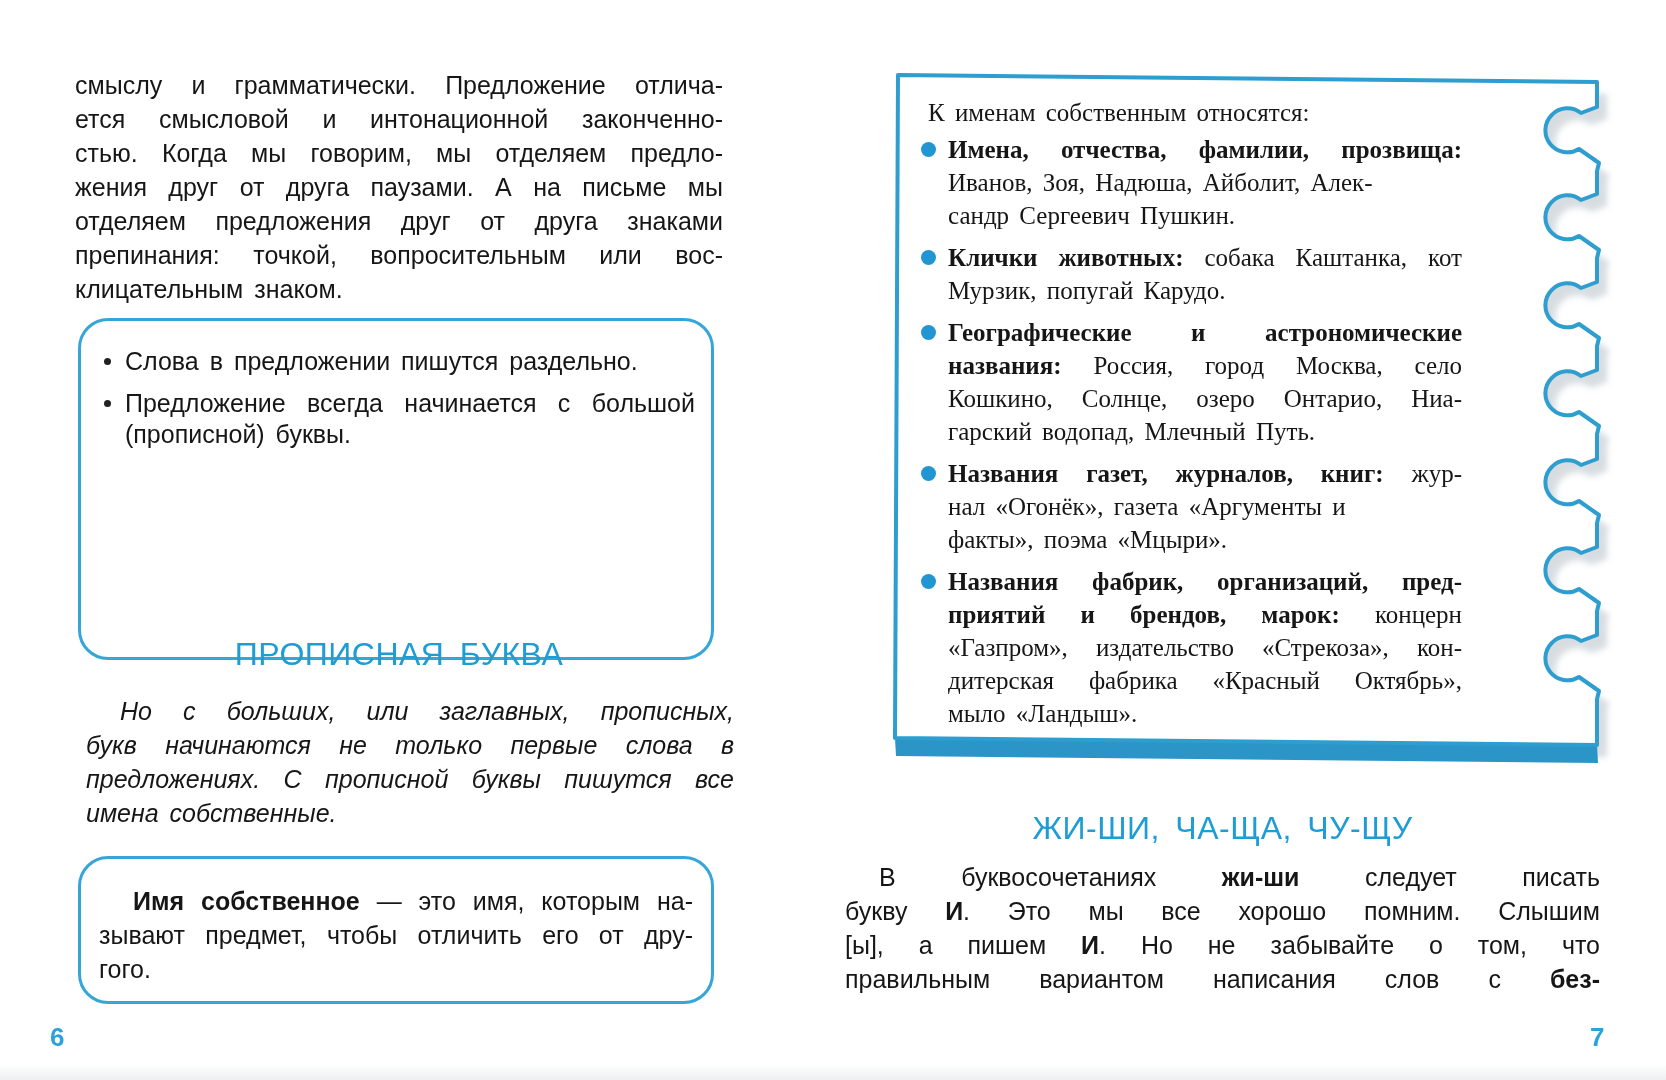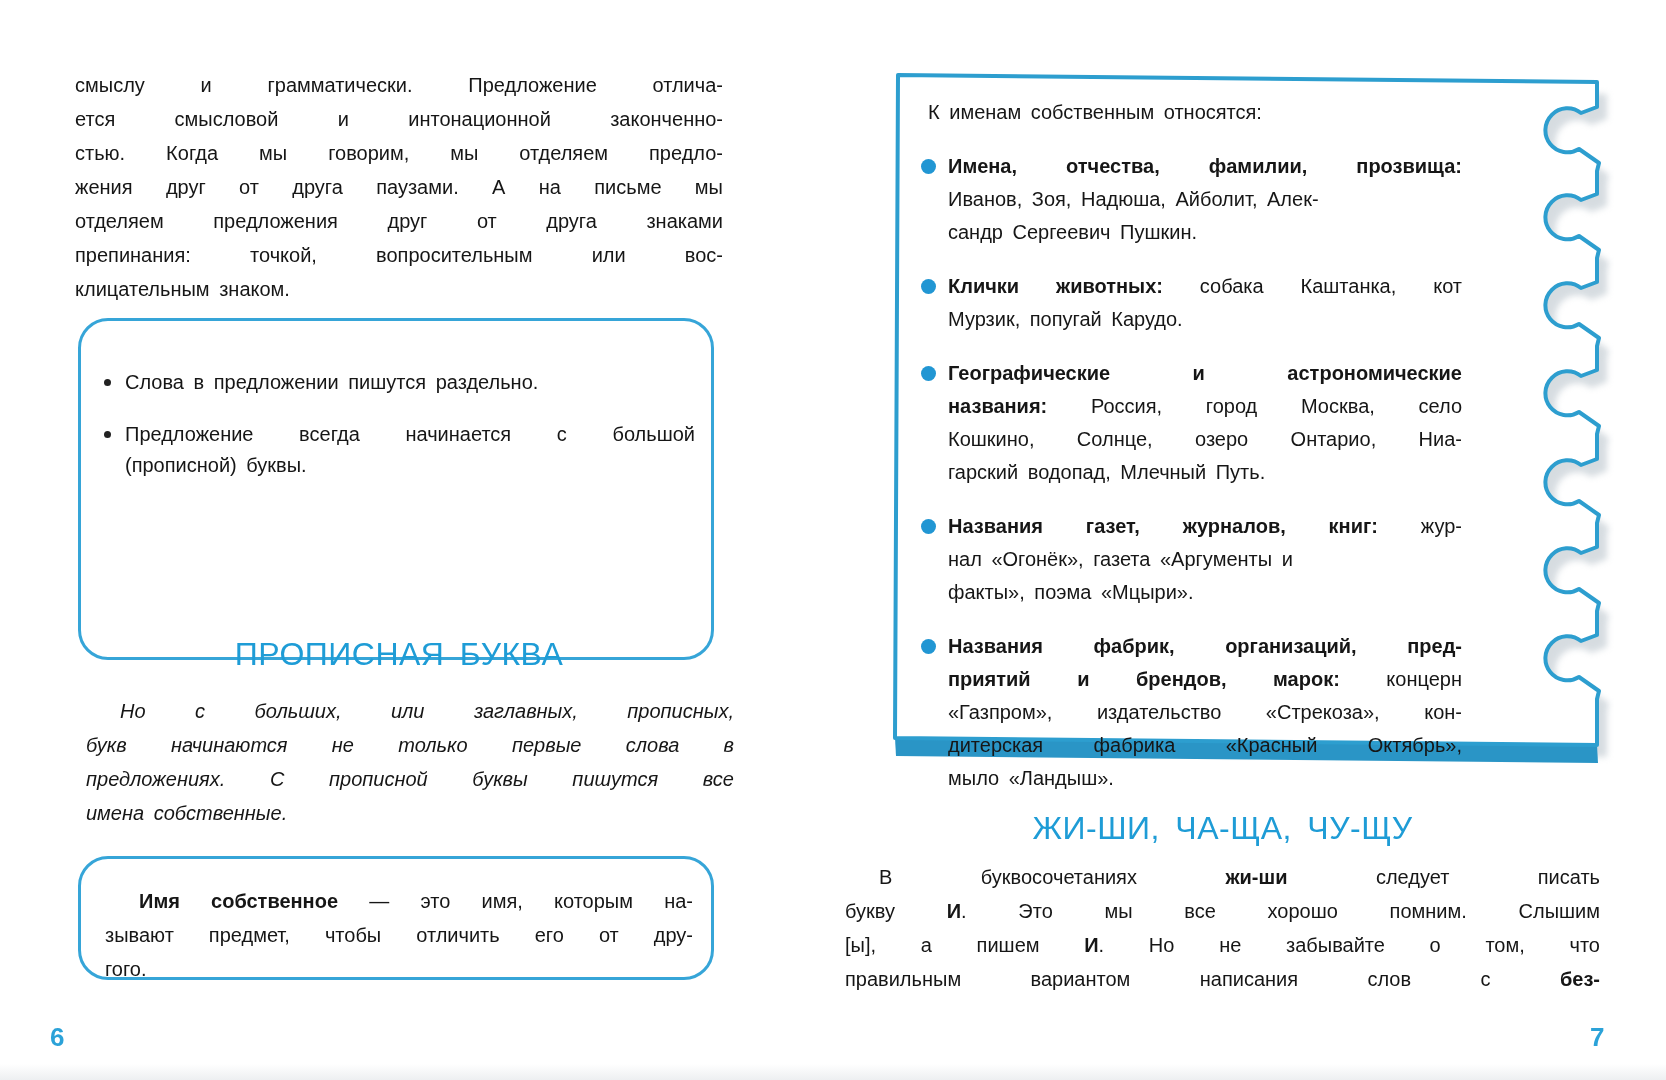--- a/index.html
+++ b/index.html
@@ -3,55 +3,55 @@
 <meta charset="utf-8">
 <style>
   html,body{margin:0;padding:0;}
   body{
     width:1666px;height:1080px;position:relative;overflow:hidden;
     background:#ffffff;color:#161616;
     font-family:"Liberation Sans","DejaVu Sans",sans-serif;
   }
   .page{position:absolute;inset:0;}
   .para{position:absolute;}
-  .line{font-size:20px;line-height:34px;word-spacing:4px;}
+  .line{font-size:25px;line-height:34px;word-spacing:4px;}
   .line.just{text-align:justify;text-align-last:justify;}
   .line.ind{text-indent:34px;}
   .b{font-weight:bold;}
 
   
   .para1{left:75px;top:68px;width:648px;}
   .h-left{left:75px;top:636px;width:648px;}
   .para2{left:86px;top:694px;width:648px;font-style:italic;}
   .heading{
     position:absolute;margin:0;text-align:center;
     font-size:32px;font-weight:normal;color:#1e9cd6;letter-spacing:.5px;
     word-spacing:6px;
   }
   .rule-box{
     position:absolute;box-sizing:border-box;background:#fff;
     border:3.5px solid #36a5d8;border-radius:30px;
   }
   .rules-box{left:78px;top:318px;width:636px;height:342px;padding:25px 16px 0 14px;}
   .rules-box .line{line-height:31px;}
   .rules-box .bullet-item{margin-bottom:11px;}
-  .def-box{left:78px;top:856px;width:636px;height:124px;padding:25px 18px 0 24px;}
-
-  .bullet-item{position:relative;padding-left:30px;margin-top:21px;}
+  .def-box{left:78px;top:856px;width:636px;height:148px;padding:25px 18px 0 18px;}
+
+  .bullet-item{position:relative;padding-left:30px;}
   .bullet-item .dot{position:absolute;border-radius:50%;}
   .rules-box .dot{left:9px;top:12px;width:7px;height:7px;background:#222;}
 
   .pagenum{position:absolute;font-size:26px;font-weight:bold;color:#2ba2d8;}
   .pn-left{left:50px;top:1022px;}
   .pn-right{left:1590px;top:1022px;}
 
   
   .notebook{position:absolute;left:890px;top:72px;width:724px;height:704px;}
   .notebook svg{position:absolute;left:0;top:0;}
-  .nb-content{position:absolute;left:58px;top:24px;width:514px;}
+  .nb-content{position:absolute;left:58px;top:24px;width:514px;font-family:Liberation Serif, serif;}
   .nb-content .line{line-height:33px;}
   .nb-intro{margin-left:-20px;margin-bottom:4px;}
   .nb-items .bullet-item{padding-left:0;margin-bottom:9px;}
   .nb-items .dot{left:-27px;top:9px;width:15px;height:15px;background:#2196d3;}
 
   .h-right{left:845px;top:810px;width:755px;}
   .para3{left:845px;top:860px;width:755px;}
 
   .edge-shadow{
     position:absolute;left:0;bottom:0;width:100%;height:16px;

